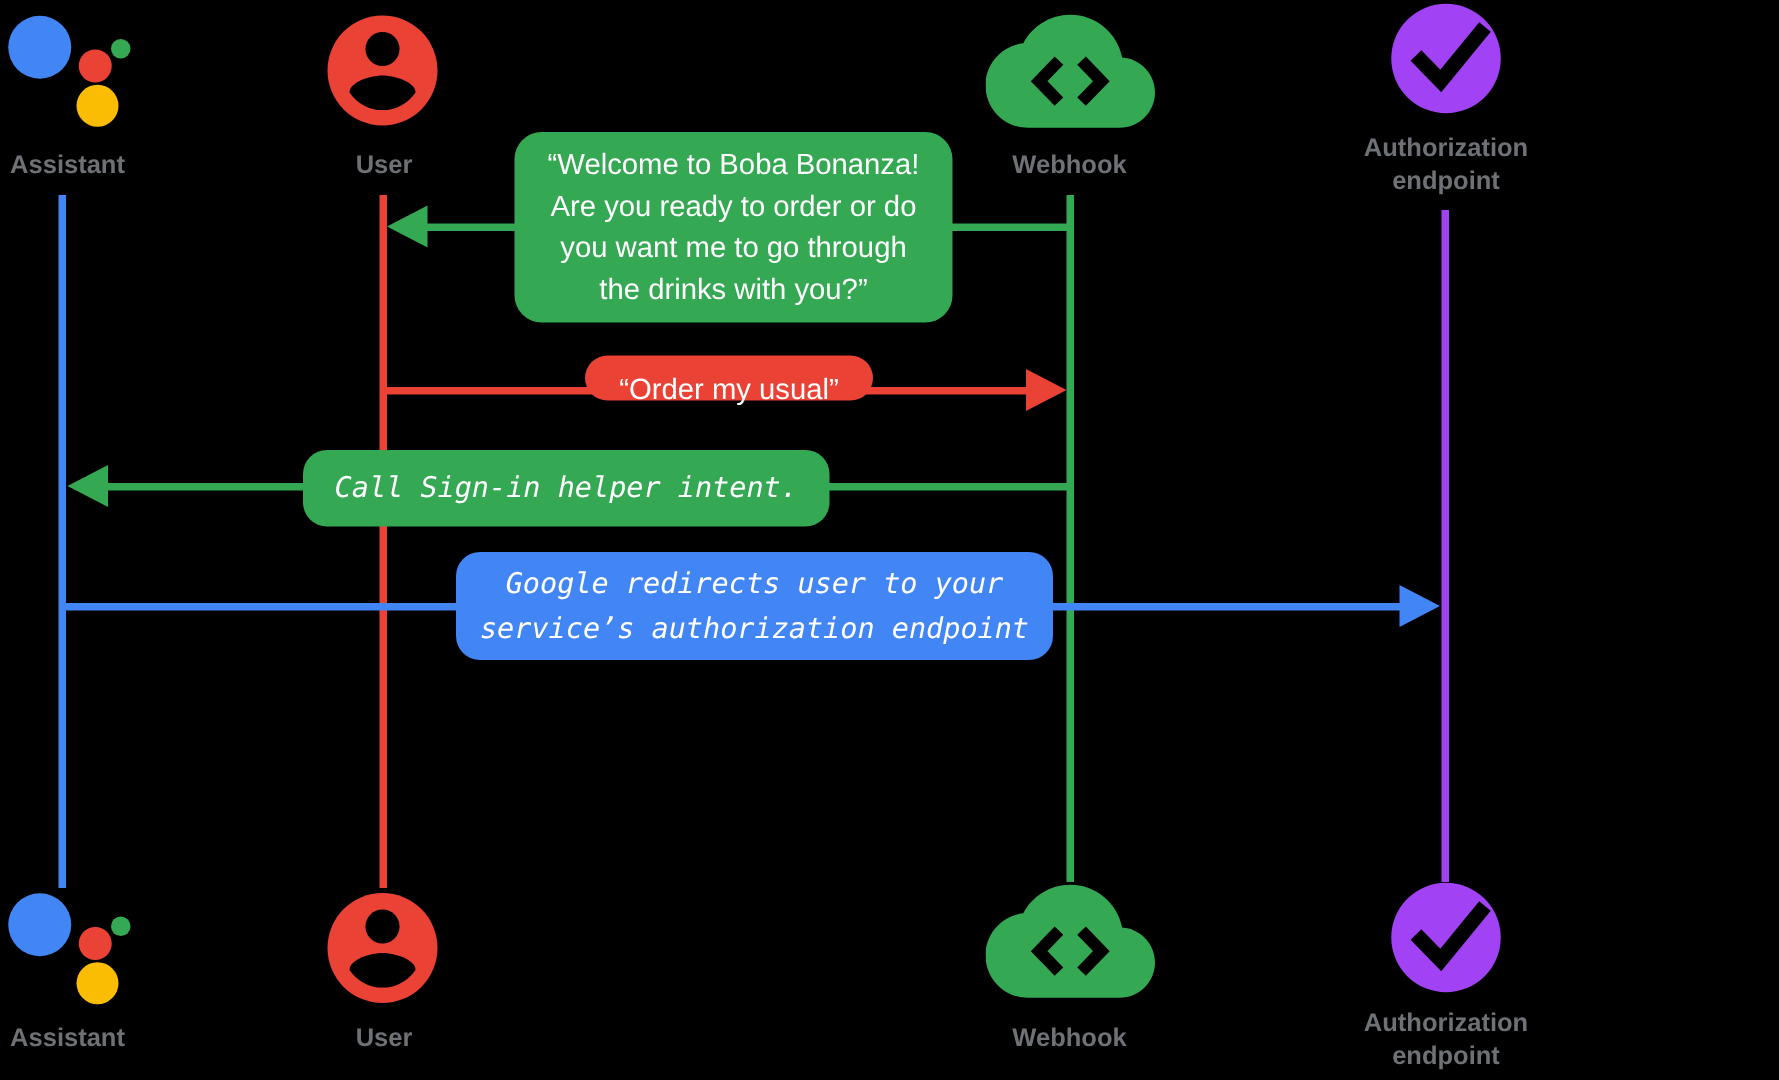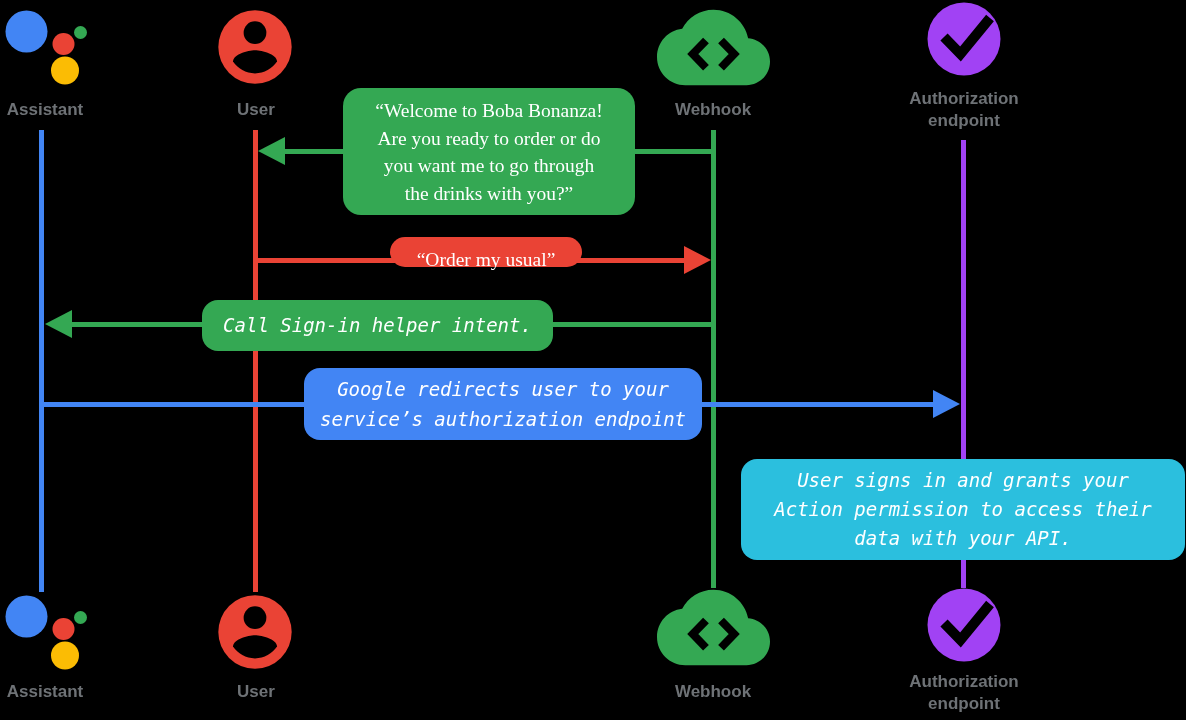--- a/index.html
+++ b/index.html
@@ -21,21 +21,21 @@
   .arr-welcome-head{left:258px;top:137px;border-right:27px solid #34A853;}
   .arr-order-line{left:256px;top:258px;width:432px;background:#EA4335;}
   .arr-order-head{left:684px;top:246px;border-left:27px solid #EA4335;}
   .arr-signin-line{left:70px;top:322px;width:643px;background:#34A853;}
   .arr-signin-head{left:45px;top:310px;border-right:27px solid #34A853;}
   .arr-redirect-line{left:42px;top:402px;width:896px;background:#4285F4;}
   .arr-redirect-head{left:933px;top:390px;border-left:27px solid #4285F4;}
 
   
   .msg{position:absolute;z-index:3;color:#fff;text-align:center;white-space:pre;box-sizing:border-box;}
-  .speech{font-family:Liberation Serif, serif;}
+  .speech{font-family:Liberation Sans, sans-serif;}
   .code{font-family:"DejaVu Sans Mono","Liberation Mono",monospace;font-style:italic;}
   .box-welcome{left:343px;top:88px;width:292px;height:127px;border-radius:18px;background:#34A853;
                font-size:19.5px;line-height:27.5px;padding-top:9px;}
   .box-order{left:390px;top:237px;width:192px;height:30px;border-radius:15px;background:#EA4335;
              font-size:19.5px;line-height:46px;}
   .box-signin{left:202px;top:300px;width:351px;height:51px;border-radius:16px;background:#34A853;
               font-size:19px;line-height:51px;}
   .box-redirect{left:304px;top:368px;width:398px;height:72px;border-radius:16px;background:#4285F4;
                 font-size:19px;line-height:30px;padding-top:6px;}
   .box-grant{left:741px;top:459px;width:444px;height:101px;border-radius:16px;background:#2BBFDE;
@@ -83,23 +83,20 @@
   <div class="arrow-head arr-redirect-head"></div>
 
   <div class="msg speech box-welcome">“Welcome to Boba Bonanza!
 Are you ready to order or do
 you want me to go through
 the drinks with you?”</div>
   <div class="msg speech box-order">“Order my usual”</div>
   <div class="msg code box-redirect">Google redirects user to your
 service’s authorization endpoint</div>
   <div class="msg code box-signin">Call Sign-in helper intent.</div>
-  <div class="msg code box-grant">User signs in and grants your
-Action permission to access their
-data with your API.</div>
 
   <div class="icon ic-assistant-top">
     <svg width="95" height="95" viewBox="0 0 95 95">
       <circle cx="26.5" cy="31.5" r="21" fill="#4285F4"></circle>
       <circle cx="63.5" cy="44" r="11" fill="#EA4335"></circle>
       <circle cx="80.5" cy="32.5" r="6.5" fill="#34A853"></circle>
       <circle cx="65" cy="70.5" r="14" fill="#FBBC04"></circle>
     </svg>
   </div>
   <div class="icon ic-user-top">

